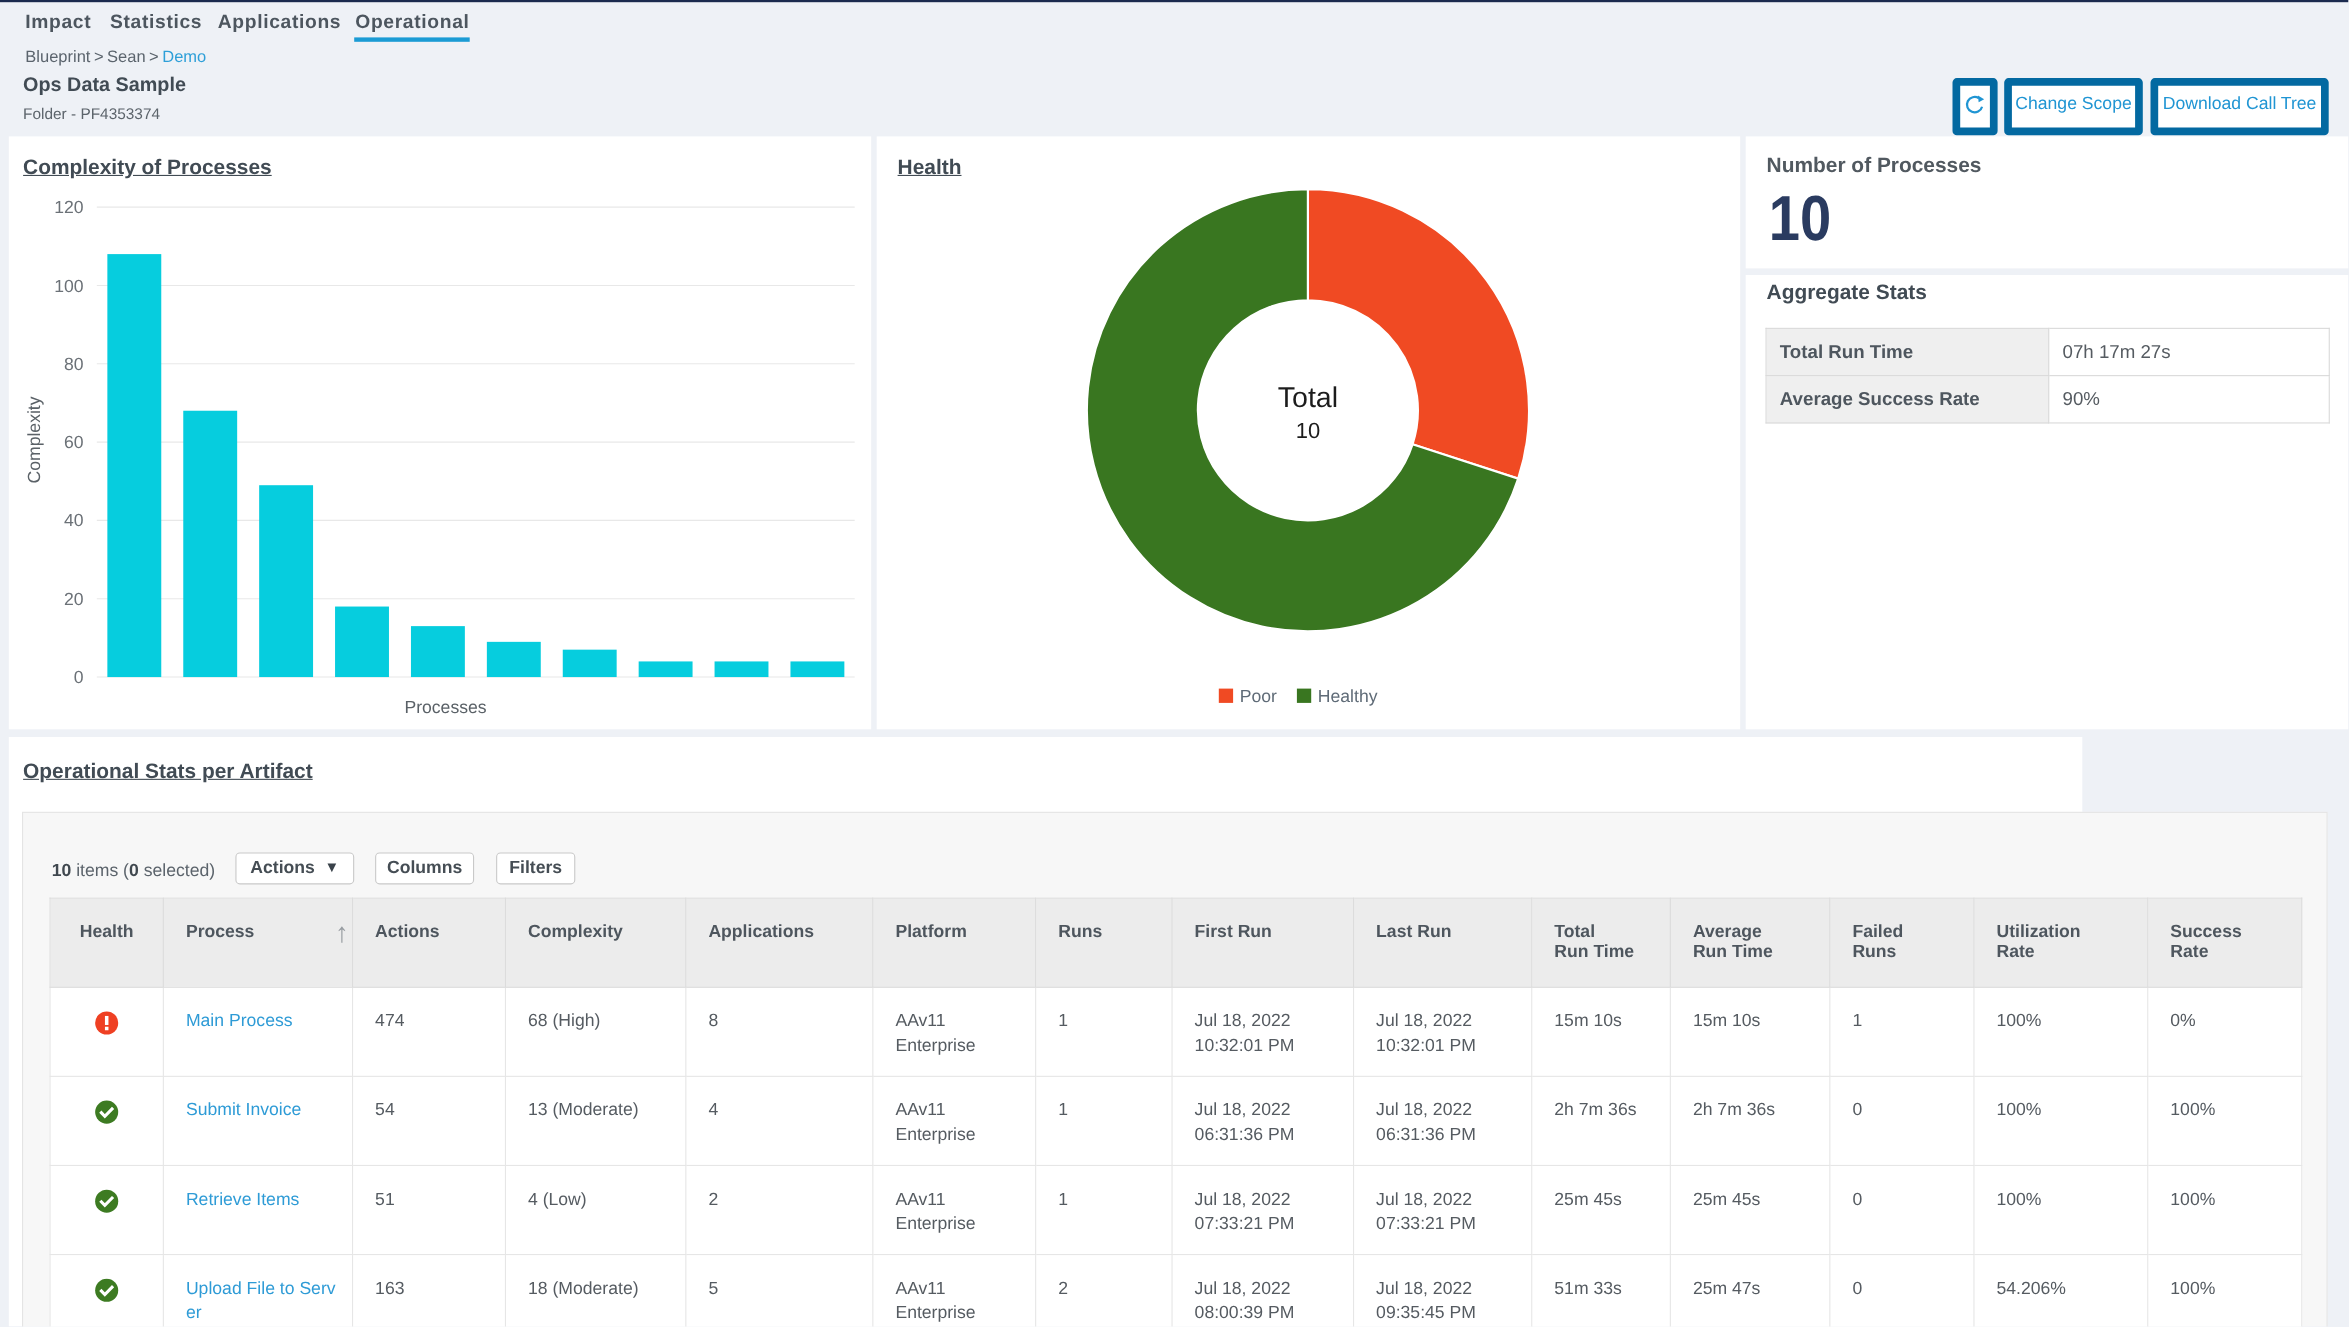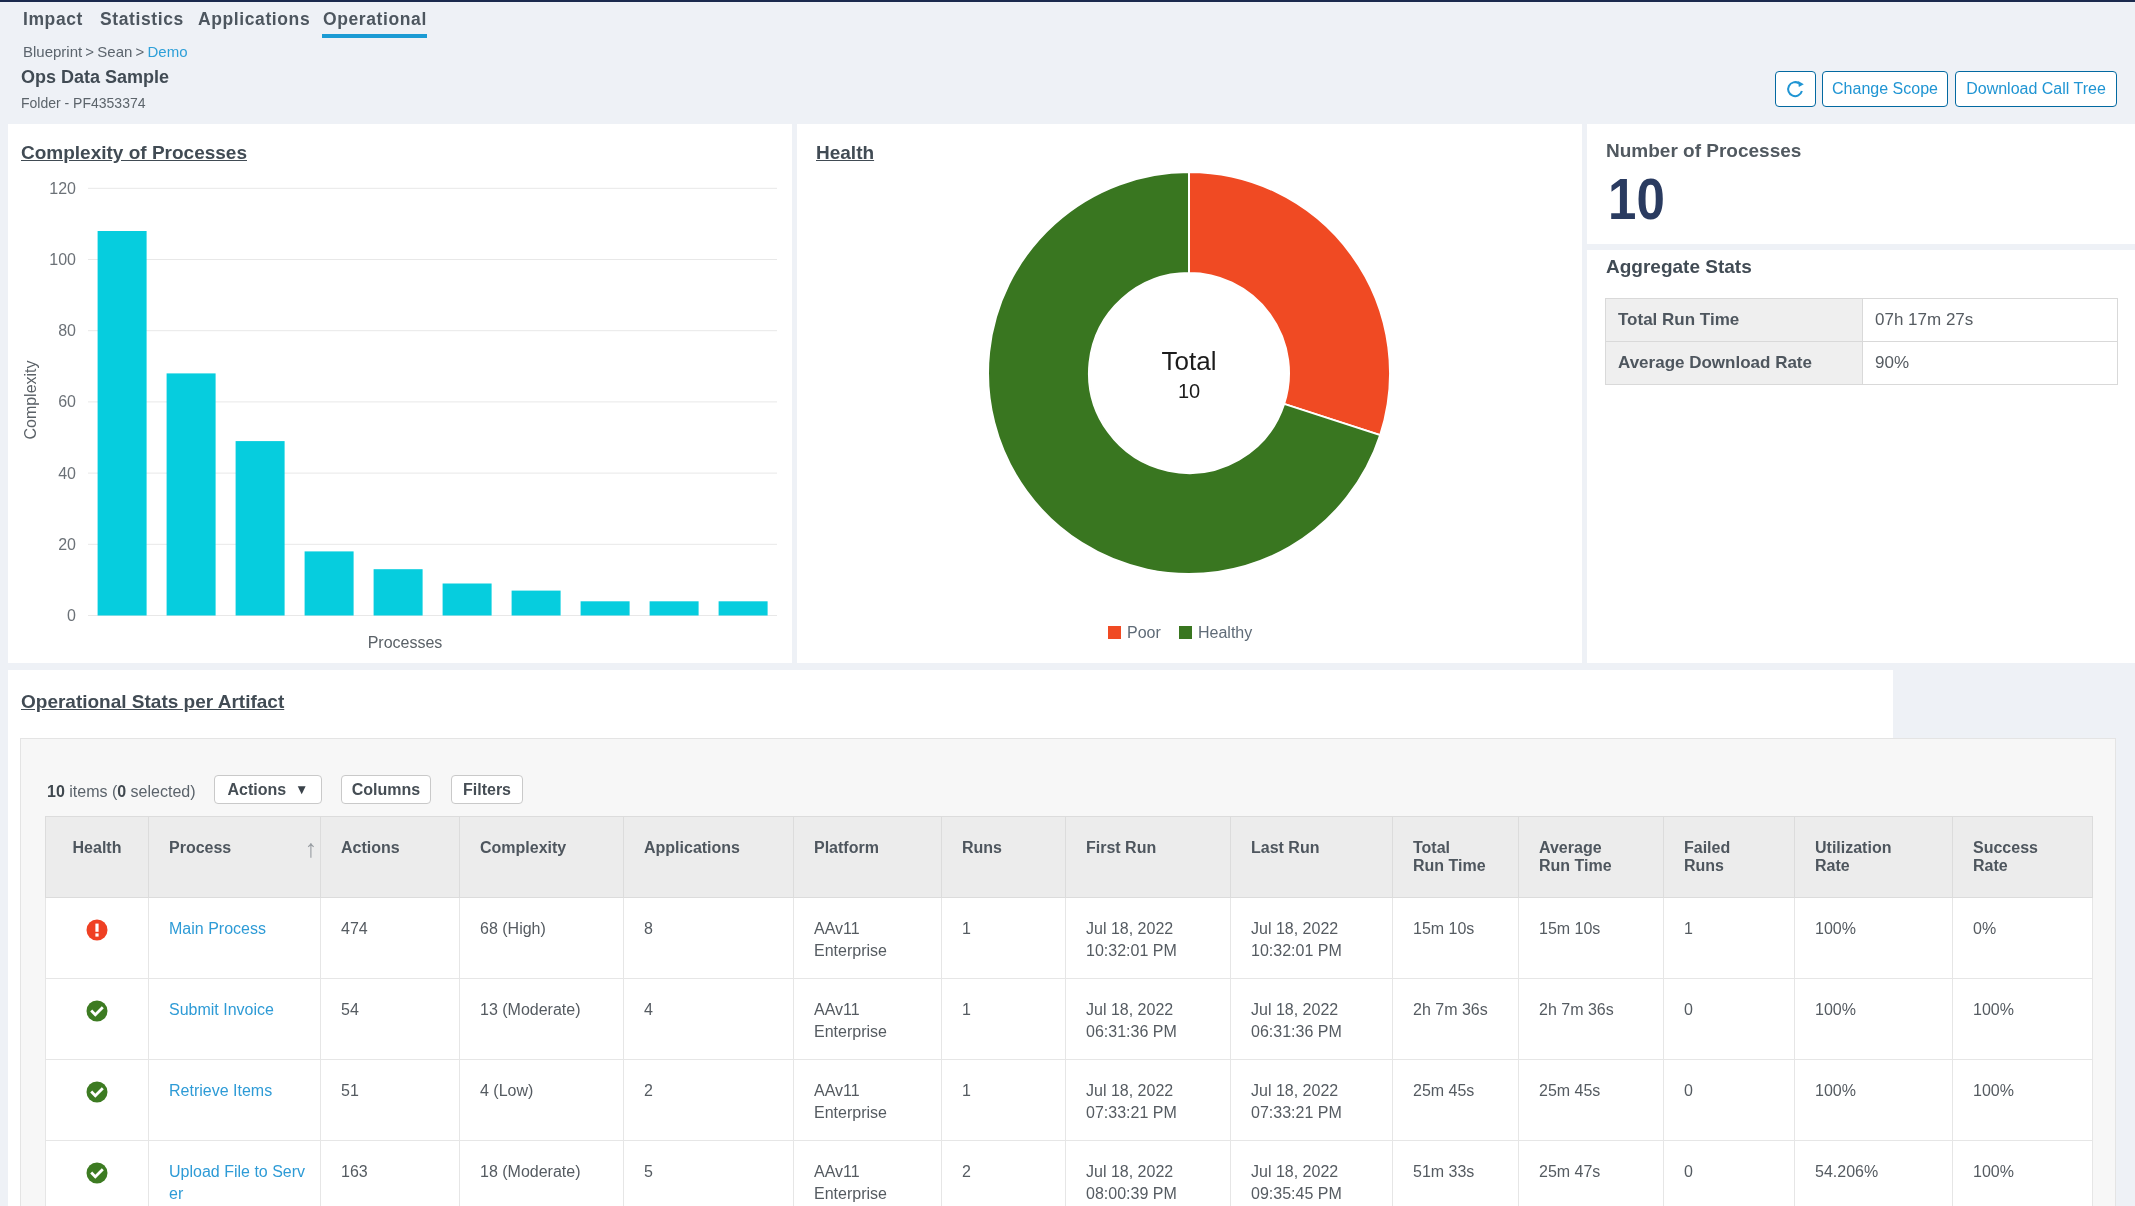--- a/index.html
+++ b/index.html
@@ -2,21 +2,21 @@
 <html><head>
 <meta charset="utf-8">
 <style>
 html,body{margin:0;padding:0;}
 body{width:2135px;height:1206px;background:#eef1f6;font-family:"Liberation Sans",sans-serif;position:relative;overflow:hidden;}
 .abs{position:absolute;}
 .card{position:absolute;background:#fff;}
 .ctitle{font-size:19px;font-weight:bold;color:#414b54;text-decoration:underline;}
 .topline{position:absolute;left:0;top:0;width:2135px;height:2px;background:#1b2a4e;}
 .tab{font-size:17.5px;font-weight:bold;color:#4d565f;letter-spacing:0.6px;}
-.bluebtn{position:absolute;box-sizing:border-box;background:#fff;border:1px solid #0369a1;border-radius:4px;color:#2095d3;font-size:16px;text-align:center;line-height:34px;height:36px;}
+.bluebtn{position:absolute;box-sizing:border-box;background:#fff;border:7px solid #0369a1;border-radius:4px;color:#2095d3;font-size:16px;text-align:center;line-height:34px;height:52px;}
 .gbtn{position:absolute;box-sizing:border-box;background:#fff;border:1px solid #c9c9c9;border-radius:4px;color:#454d54;font-size:16px;font-weight:bold;text-align:center;height:29px;line-height:27px;}
 table.main{border-collapse:collapse;table-layout:fixed;background:#fff;}
 table.main th{background:#ececec;font-size:16px;font-weight:bold;color:#4e565e;text-align:left;vertical-align:top;padding:22px 8px 0 20px;border:1px solid #dcdcdc;height:58px;box-sizing:content-box;}
 table.main td{font-size:16px;color:#555b61;vertical-align:top;padding:20px 8px 0 20px;border:1px solid #e6e6e6;height:59px;line-height:22px;}
 table.main a{color:#2e9bd6;text-decoration:none;}
 table.agg{border-collapse:collapse;table-layout:fixed;}
 table.agg td{border:1px solid #d9d9d9;font-size:17px;height:42px;padding:0 0 0 12px;vertical-align:middle;}
 table.agg td.l{background:#efefef;font-weight:bold;color:#4e565e;}
 table.agg td.v{background:#fff;color:#555b61;}
 </style>
@@ -99,21 +99,21 @@
 <colgroup>
         <col style="width:257px">
         <col style="width:255px">
       </colgroup>
 <tbody>
         <tr>
           <td class="l">Total Run Time</td>
           <td class="v">07h 17m 27s</td>
         </tr>
 <tr>
-          <td class="l">Average Download Rate</td>
+          <td class="l">Average Success Rate</td>
           <td class="v">90%</td>
         </tr>
 </tbody>
     </table>
 </div>
 
 <div class="card" style="left:8px;top:670px;width:1885px;height:536px;">
 <div class="ctitle abs" style="left:13px;top:21px;">Operational Stats per Artifact</div>
 <div class="abs" style="left:12px;top:68px;width:2096px;height:475px;background:#f7f7f7;border:1px solid #e4e4e4;box-sizing:border-box;"></div>
 <div class="abs" style="left:39px;top:113px;font-size:16px;color:#5b636b;"><b style="color:#40484f;">10</b> items (<b style="color:#40484f;">0</b> selected)</div>

